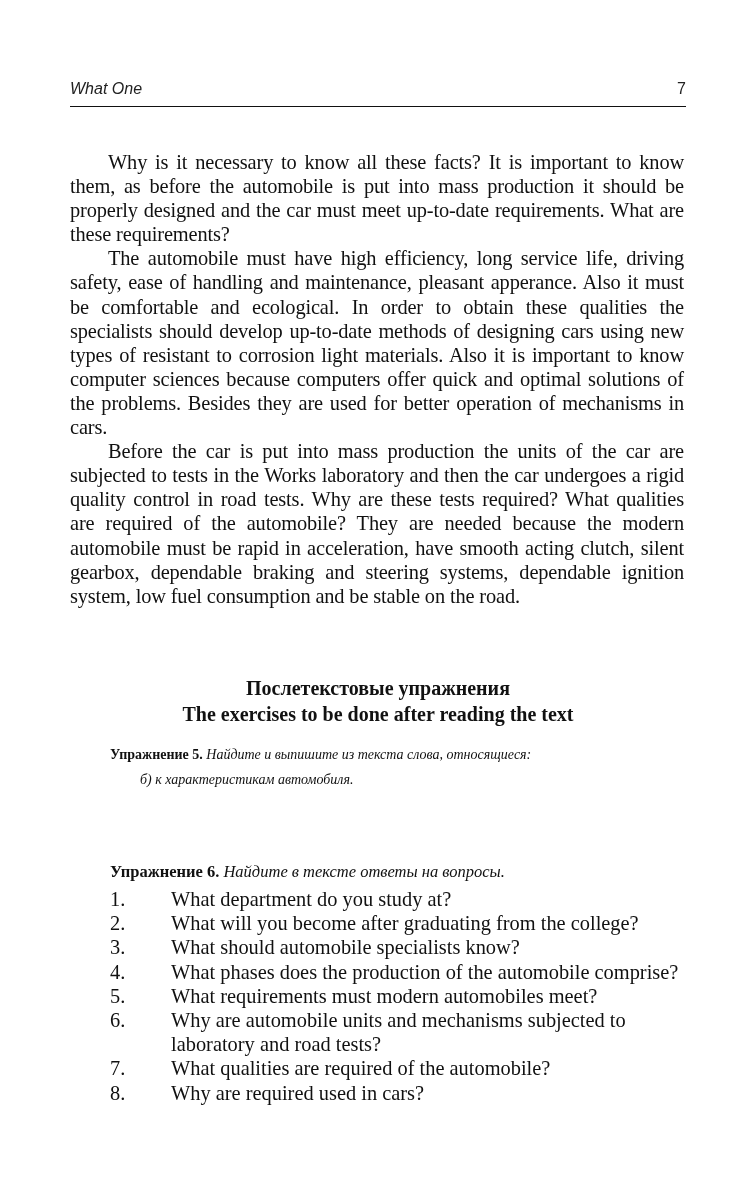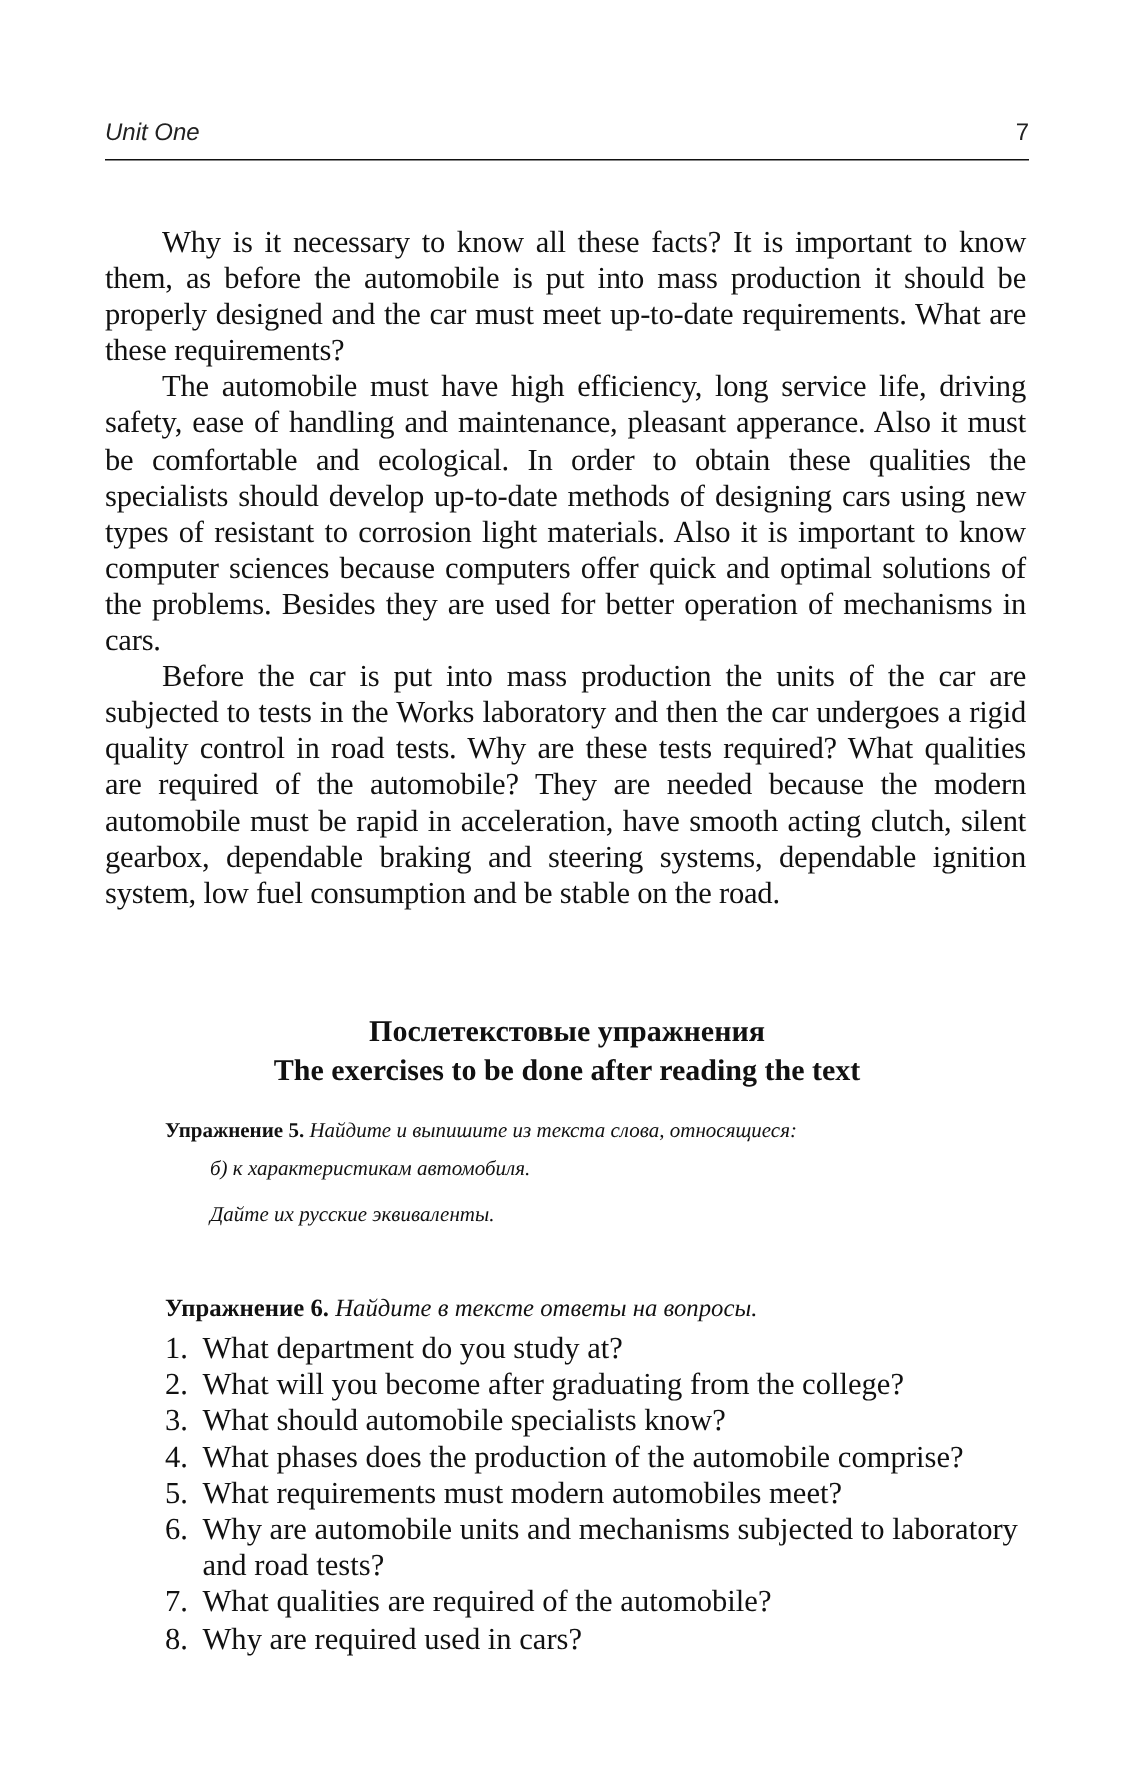--- a/index.html
+++ b/index.html
@@ -123,29 +123,30 @@
     .questions li {
       display: flex;
       align-items: flex-start;
     }
     .questions .num {
       width: 25px;
       flex: 0 0 25px;
     }
     .questions .qtext {
       flex: 1;
+      margin-left: 36px;
     }
   </style>
 </head>
 <body>
 
 <div class="page">
 
   <div class="running-head">
-    <span class="unit">Unit One</span>
+    <span class="unit">What One</span>
     <span class="pageno">7</span>
   </div>
   <div class="rule"></div>
 
   <div class="body-text">
     <p>Why is it necessary to know all these facts? It is important to know them, as before the automobile is put into mass production it should be properly designed and the car must meet up-to-date requirements. What are these requirements?</p>
     <p>The automobile must have high efficiency, long service life, driving safety, ease of handling and maintenance, pleasant apperance. Also it must be comfortable and ecological. In order to obtain these qualities the specialists should develop up-to-date methods of designing cars using new types of resistant to corrosion light materials. Also it is important to know computer sciences because computers offer quick and optimal solutions of the problems. Besides they are used for better operation of mechanisms in cars.</p>
     <p>Before the car is put into mass production the units of the car are subjected to tests in the Works laboratory and then the car undergoes a rigid quality control in road tests. Why are these tests required? What qualities are required of the automobile? They are needed because the modern automobile must be rapid in acceleration, have smooth acting clutch, silent gearbox, dependable braking and steering systems, dependable ignition system, low fuel consumption and be stable on the road.</p>
   </div>
 
@@ -153,21 +154,20 @@
     <div>Послетекстовые упражнения</div>
     <div>The exercises to be done after reading the text</div>
   </div>
 
   <div class="ex5">
     <div>
       <span class="ex-label">Упражнение 5.</span>
       <span class="ex-task">Найдите и выпишите из текста слова, относящиеся:</span>
     </div>
     <div class="sub">б) к характеристикам автомобиля.</div>
-    <div class="note">Дайте их русские эквиваленты.</div>
   </div>
 
   <div class="ex6">
     <span class="ex-label">Упражнение 6.</span>
     <span class="ex-task">Найдите в тексте ответы на вопросы.</span>
   </div>
 
   <ul class="questions">
     <li>
         <span class="num">1.</span>

